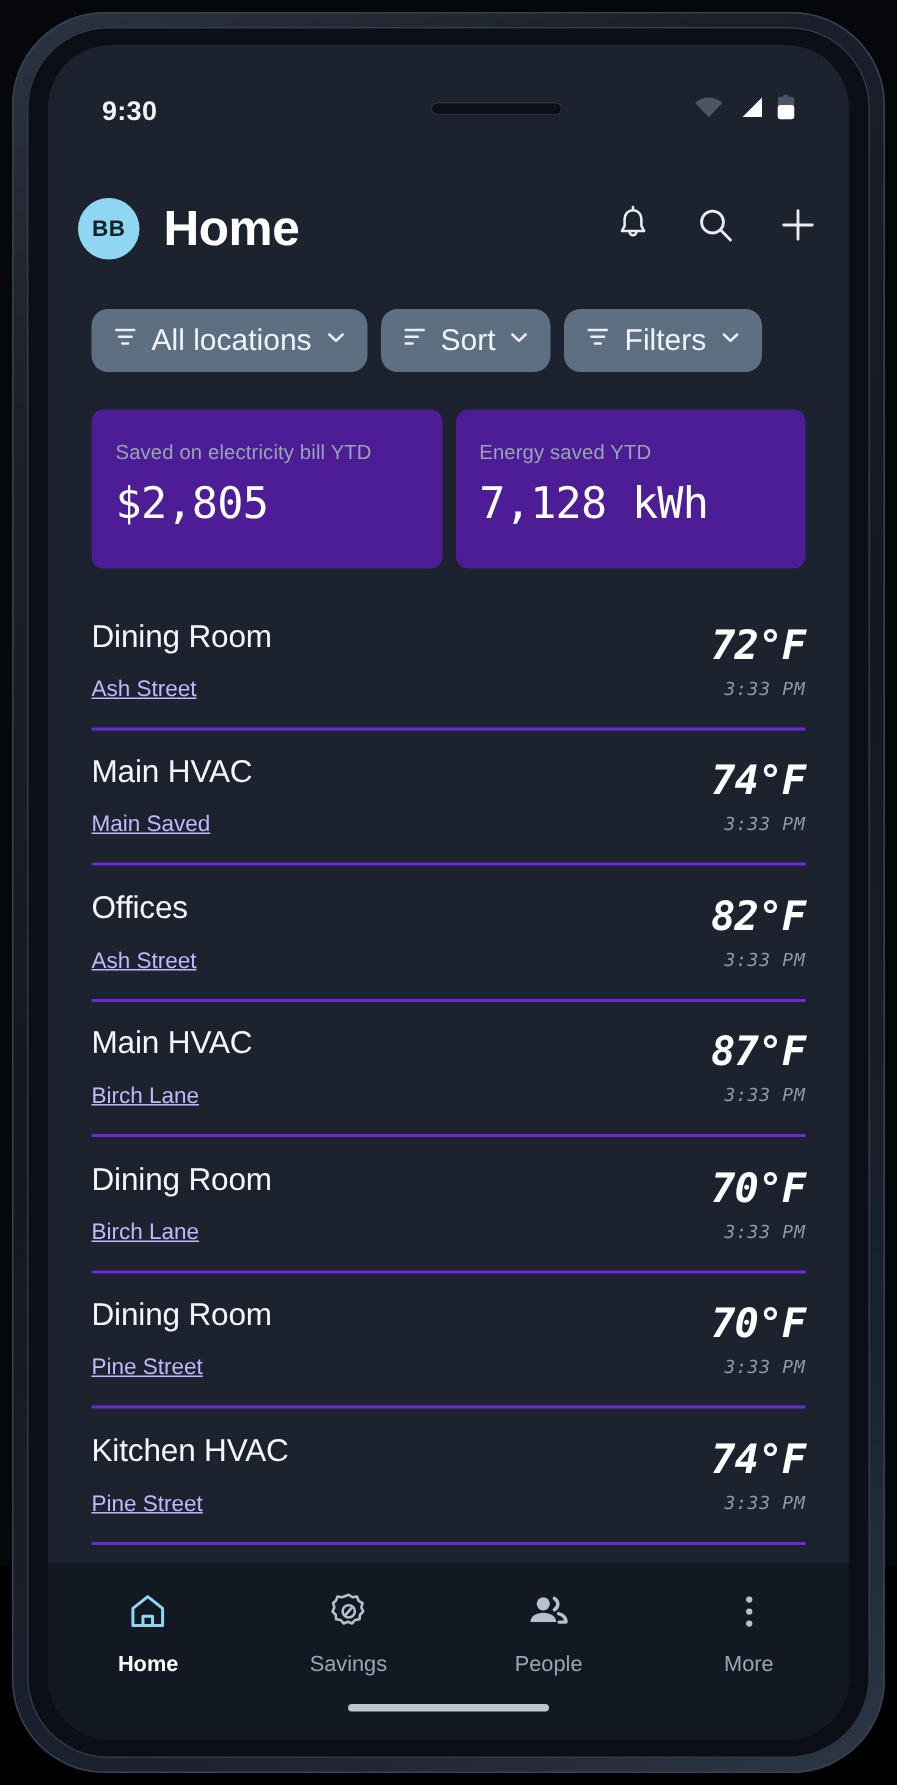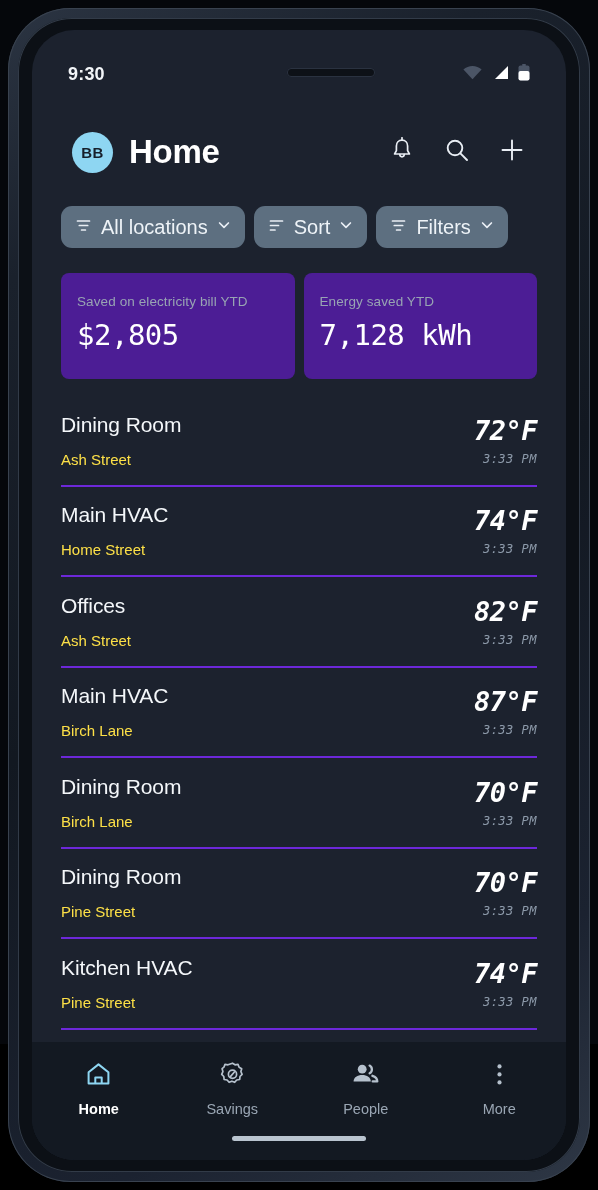--- a/index.html
+++ b/index.html
@@ -39,21 +39,21 @@
     display:flex; align-items:center; justify-content:space-between;
     padding:0 36px;
   }
   .status-time{ color:#f2f5f8; font-size:18px; font-weight:700; letter-spacing:.2px; }
   .status-icons{ display:flex; align-items:center; gap:9px; }
   .ic{ display:block; }
 
   
   .appbar{
     position:absolute; left:0; top:80px; width:534px; height:84px;
-    display:flex; align-items:center; padding:0 40px;
+    display:flex; align-items:center; padding:0 20px;
   }
   .avatar{
     width:41px; height:41px; border-radius:50%;
     background:#8ed6f2; color:#17202b;
     display:flex; align-items:center; justify-content:center;
     font-size:15px; font-weight:700; letter-spacing:.3px; flex:0 0 auto;
   }
   .apptitle{
     color:#ffffff; font-size:33px; font-weight:700; letter-spacing:-.3px;
     margin-left:16px; flex:1 1 auto; white-space:nowrap;
@@ -92,21 +92,21 @@
   .list{
     position:absolute; left:0; top:366px; width:534px; height:646px;
     padding:0 29px; overflow:hidden;
   }
   .row{
     height:90.5px; display:flex; align-items:center;
     border-bottom:2px solid #6d28d9;
   }
   .row-main{ flex:1 1 auto; min-width:0; }
   .row-title{ color:#f4f7fa; font-size:21px; letter-spacing:-.1px; }
-  .row-sub{ color:#fde047; font-size:15px; margin-top:14px; }
+  .row-sub{ color:#c4b5fd; font-size:15px; margin-top:14px;text-decoration:underline; }
   .row-side{ text-align:right; flex:0 0 auto; padding-left:12px;font-style:italic; }
   .row-temp{
     color:#ffffff; font-size:27px; font-weight:700;
     font-family:"DejaVu Sans Mono", monospace; letter-spacing:-.5px; white-space:nowrap;
   }
   .row-time{
     color:#8e9bab; font-size:12px; margin-top:6px;
     font-family:"DejaVu Sans Mono", monospace; letter-spacing:.5px;
   }
 
@@ -250,21 +250,21 @@
           <div class="row-sub">Ash Street</div>
         </div>
         <div class="row-side">
           <div class="row-temp">72°F</div>
           <div class="row-time">3:33 PM</div>
         </div>
       </div>
       <div class="row">
         <div class="row-main">
           <div class="row-title">Main HVAC</div>
-          <div class="row-sub">Home Street</div>
+          <div class="row-sub">Main Saved</div>
         </div>
         <div class="row-side">
           <div class="row-temp">74°F</div>
           <div class="row-time">3:33 PM</div>
         </div>
       </div>
       <div class="row">
         <div class="row-main">
           <div class="row-title">Offices</div>
           <div class="row-sub">Ash Street</div>

